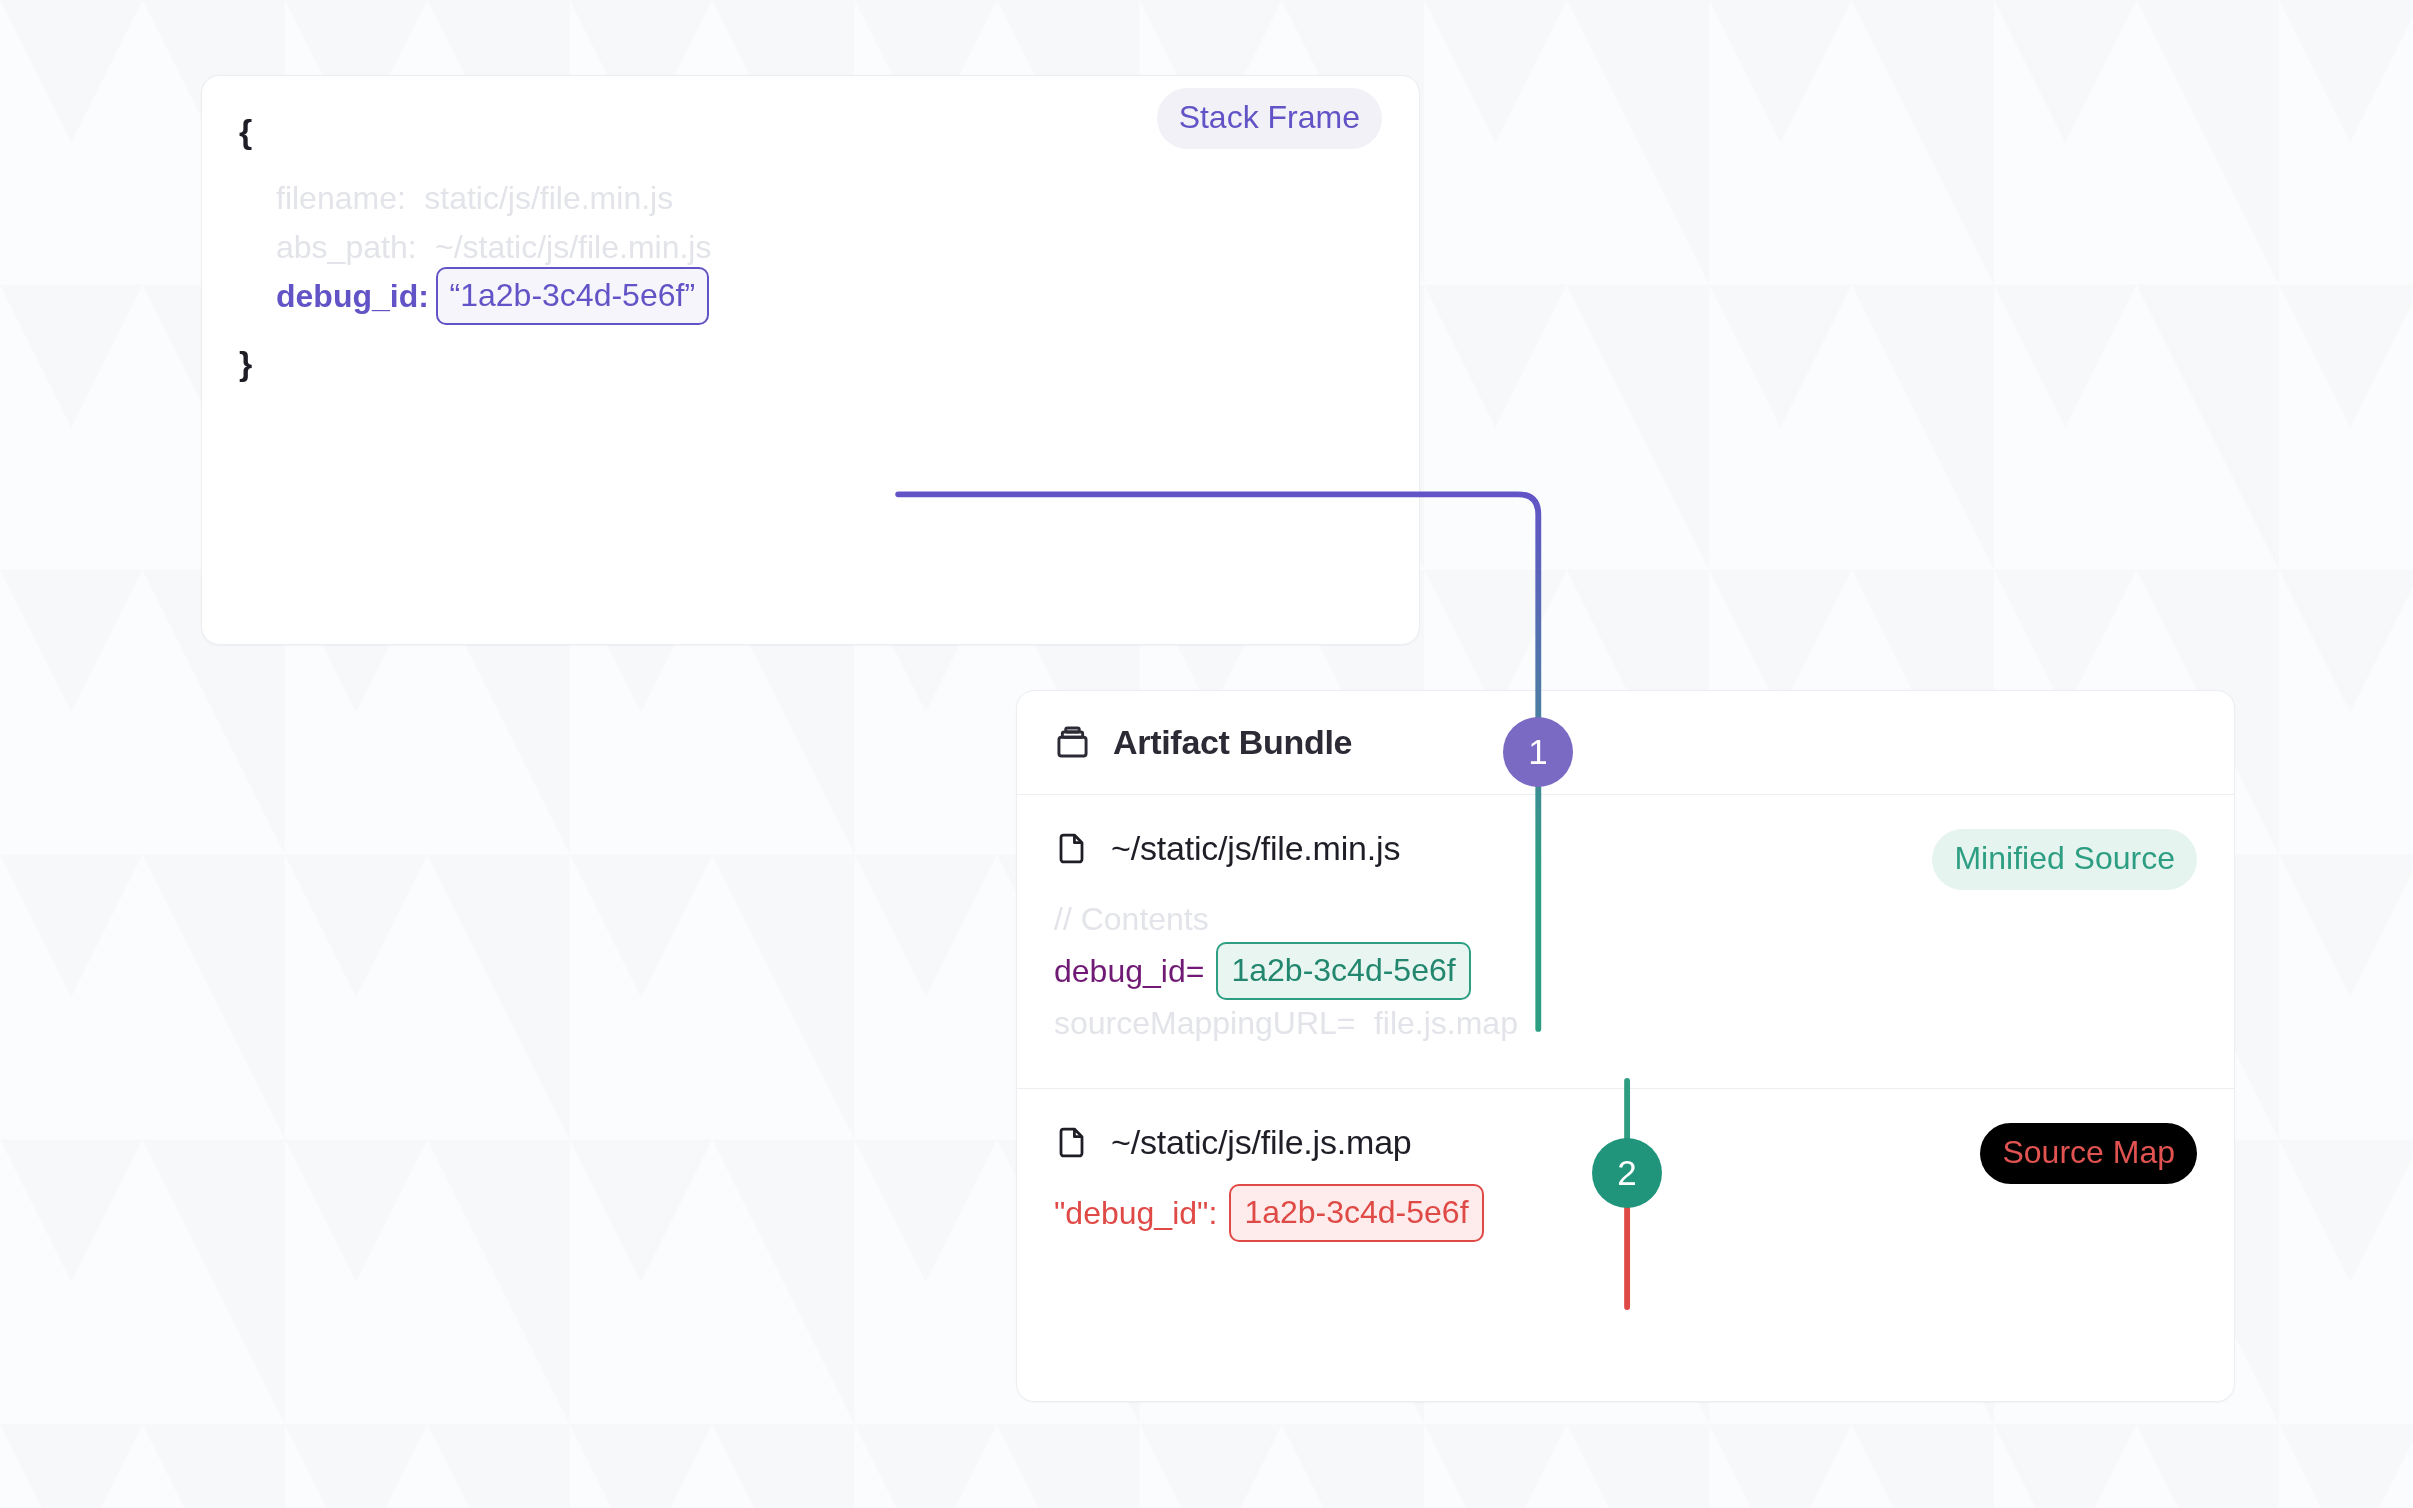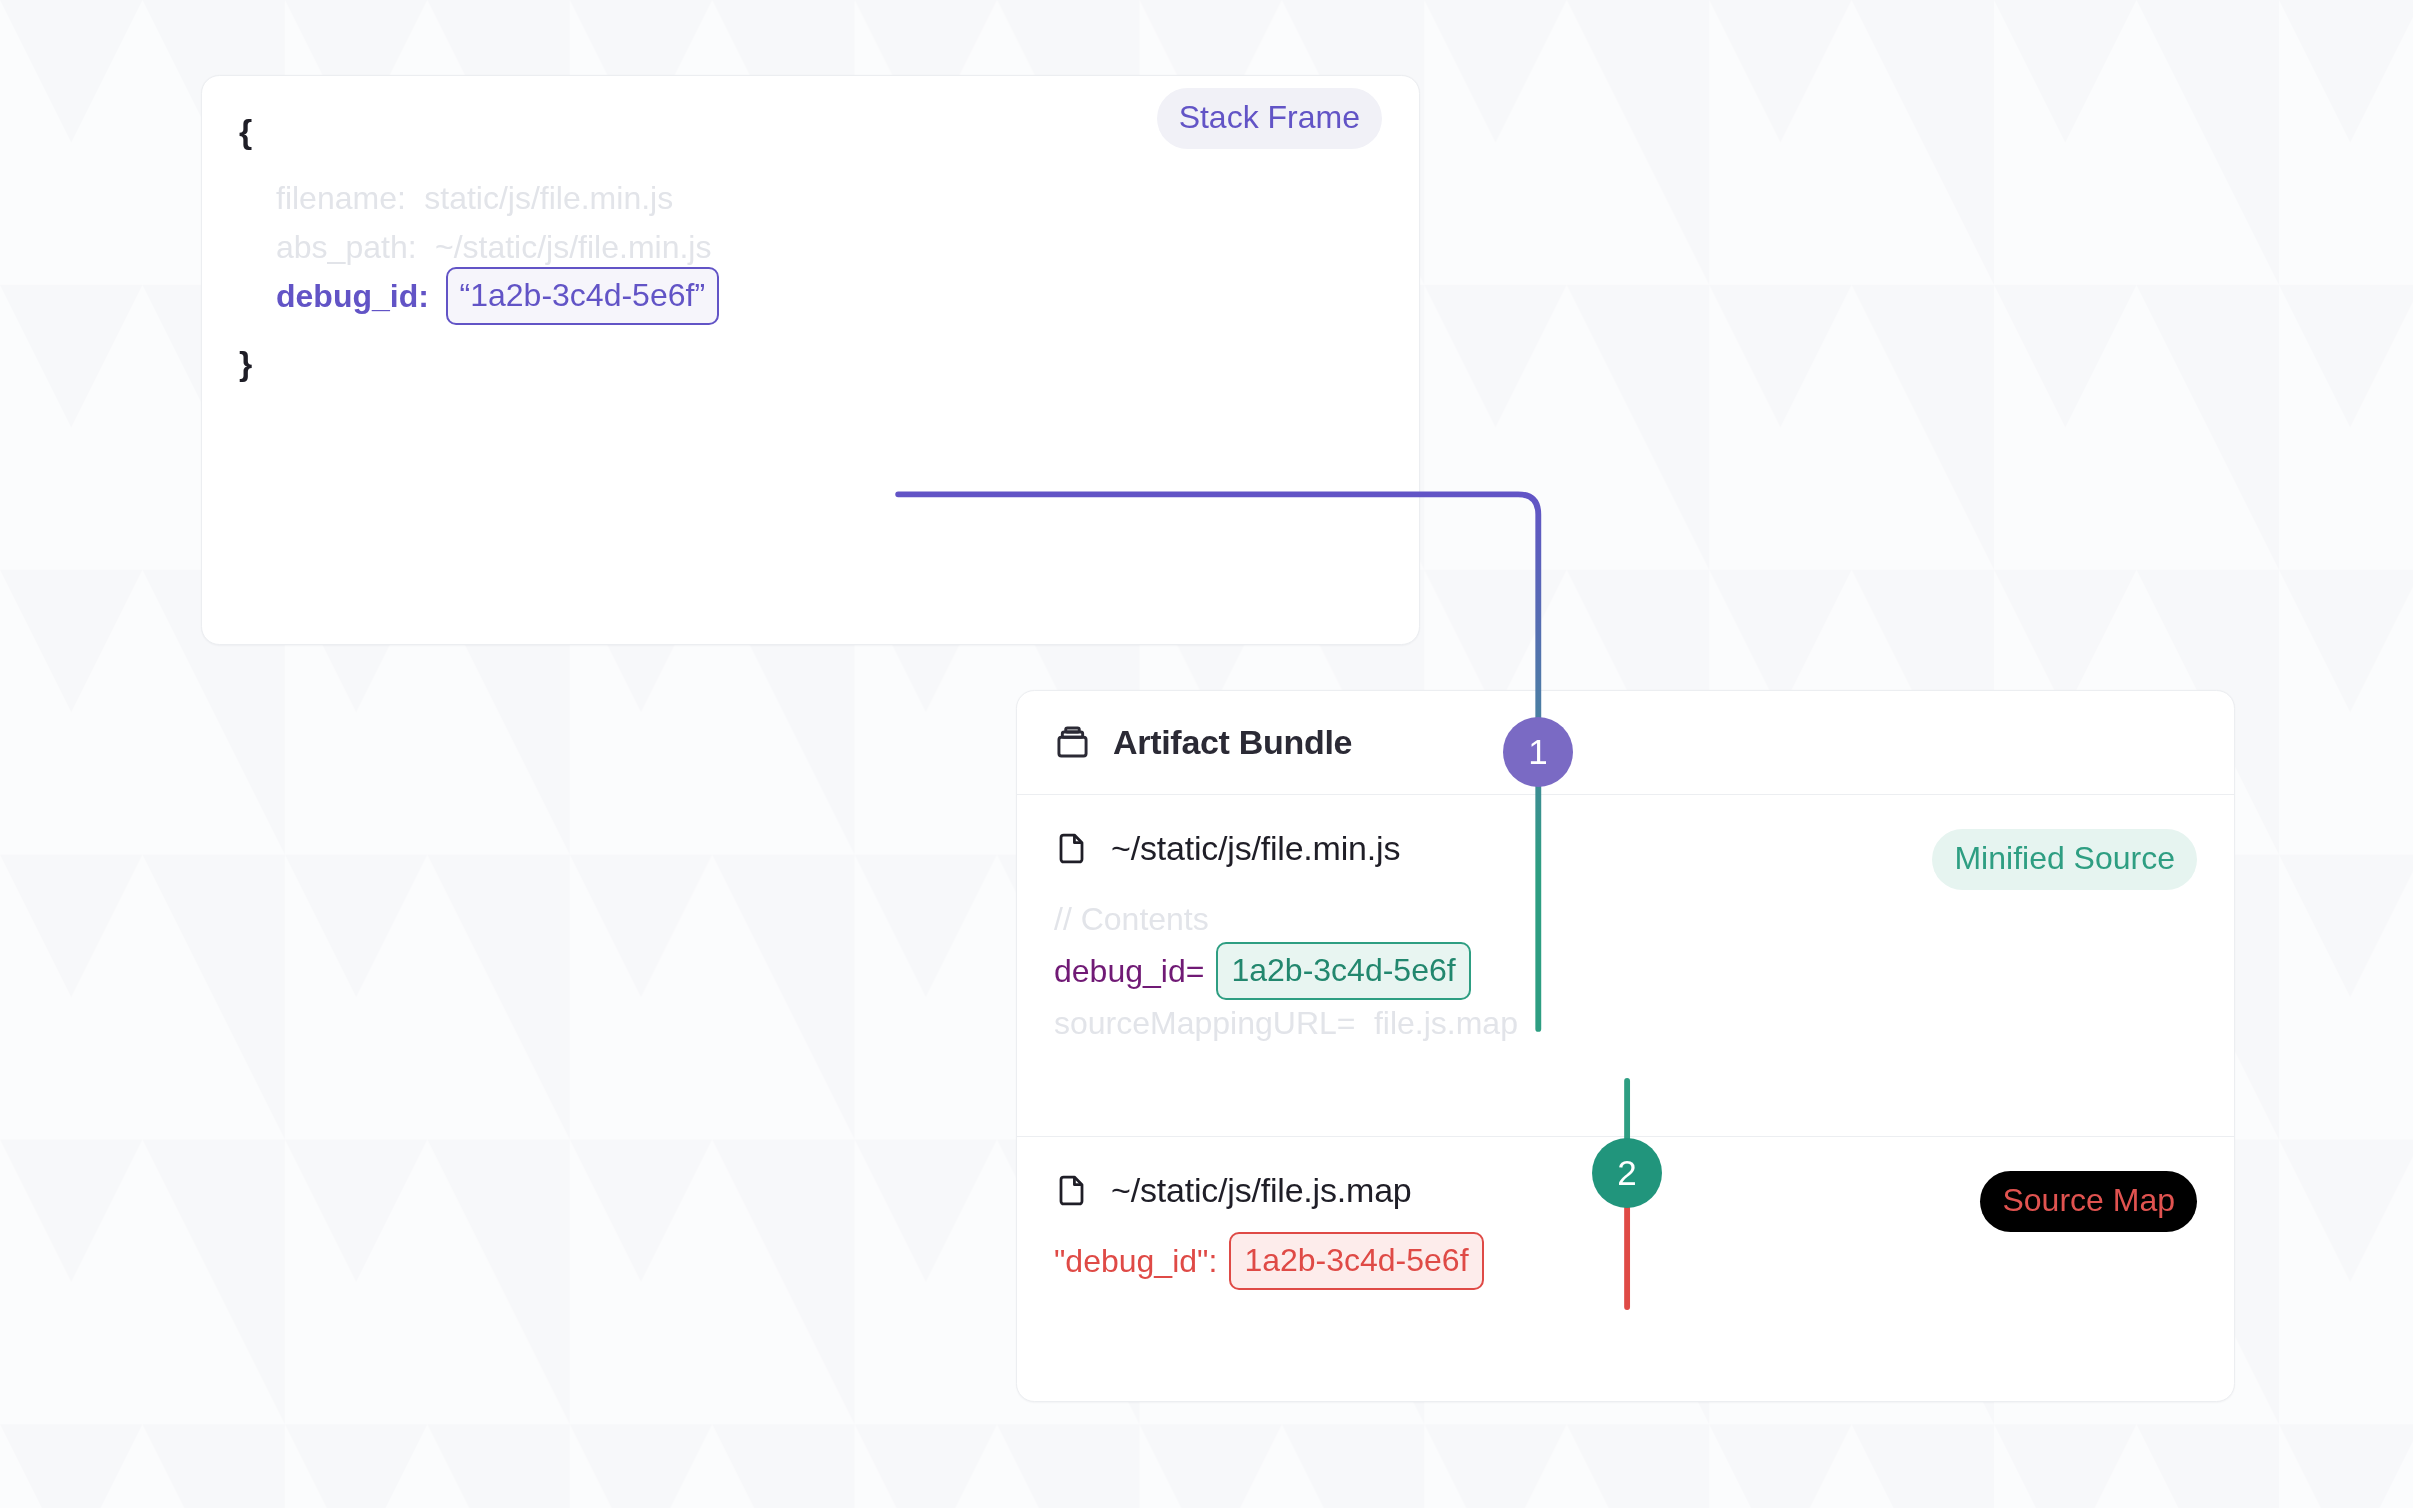--- a/index.html
+++ b/index.html
@@ -108,21 +108,21 @@
     border-radius: 10px;
     font-weight: 400;
     line-height: 1;
   }
 
   .val-purple {
     border: 2.9px solid #6254c6;
     background: #f6f5fb;
     color: #6254c6;
     padding: 10px 11.7px 12.6px 11.7px;
-    margin-left: 17px;
+    margin-left: 7px;
     font-size: 32px;
   }
 
   .val-teal {
     border: 2.9px solid #2e9e82;
     background: #e8f5f1;
     color: #22876e;
     padding: 10px 13.4px 12.6px 13.4px;
     margin-left: 11.7px;
     font-size: 32px;
@@ -182,21 +182,20 @@
 
   #artifact-bundle-panel .panel-head { padding: 32px 37px; gap: 22px; }
 
   .file-section {
     position: relative;
     padding: 34px 37px 39px 37px;
   }
 
   .file-section + .file-section {
     border-top: 1.3px solid #eceef1;
-    margin-top: 48px;
   }
 
   .file-head {
     display: flex;
     align-items: center;
     gap: 22px;
     margin-bottom: 25px;
     position: relative;
   }
 

